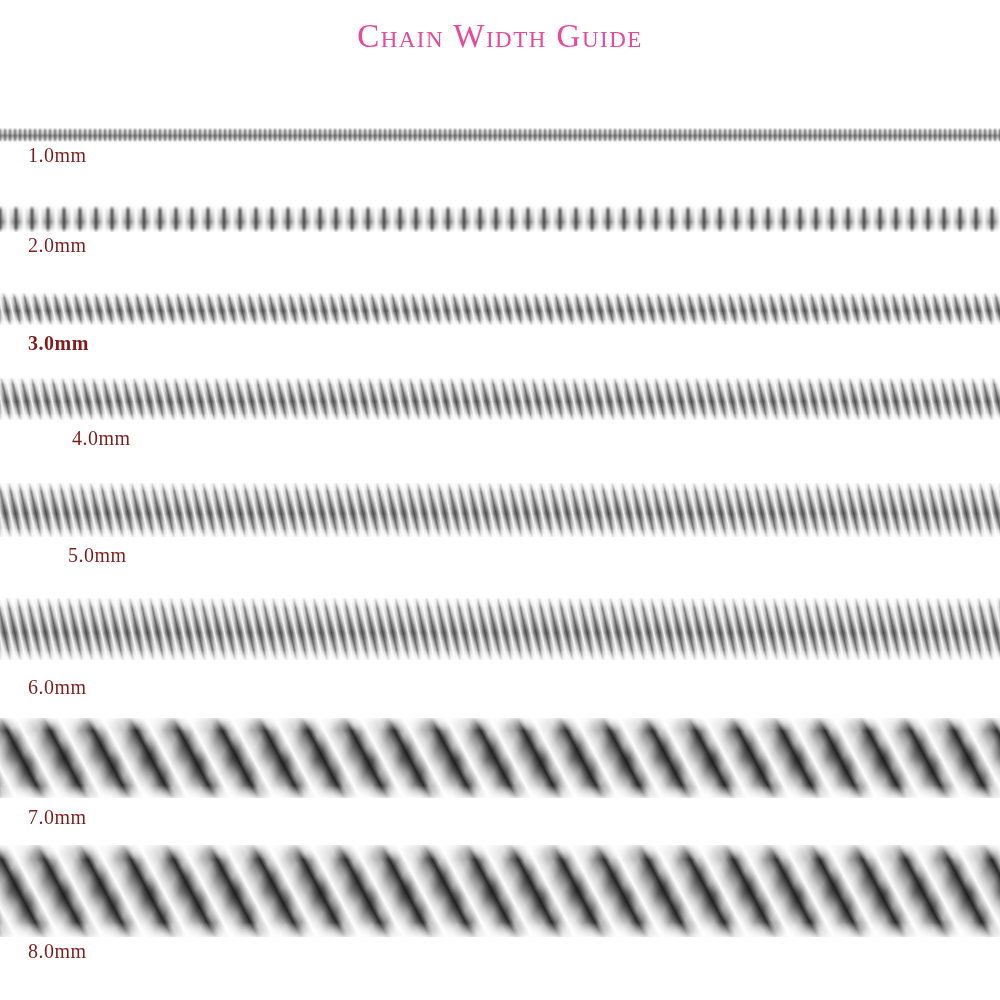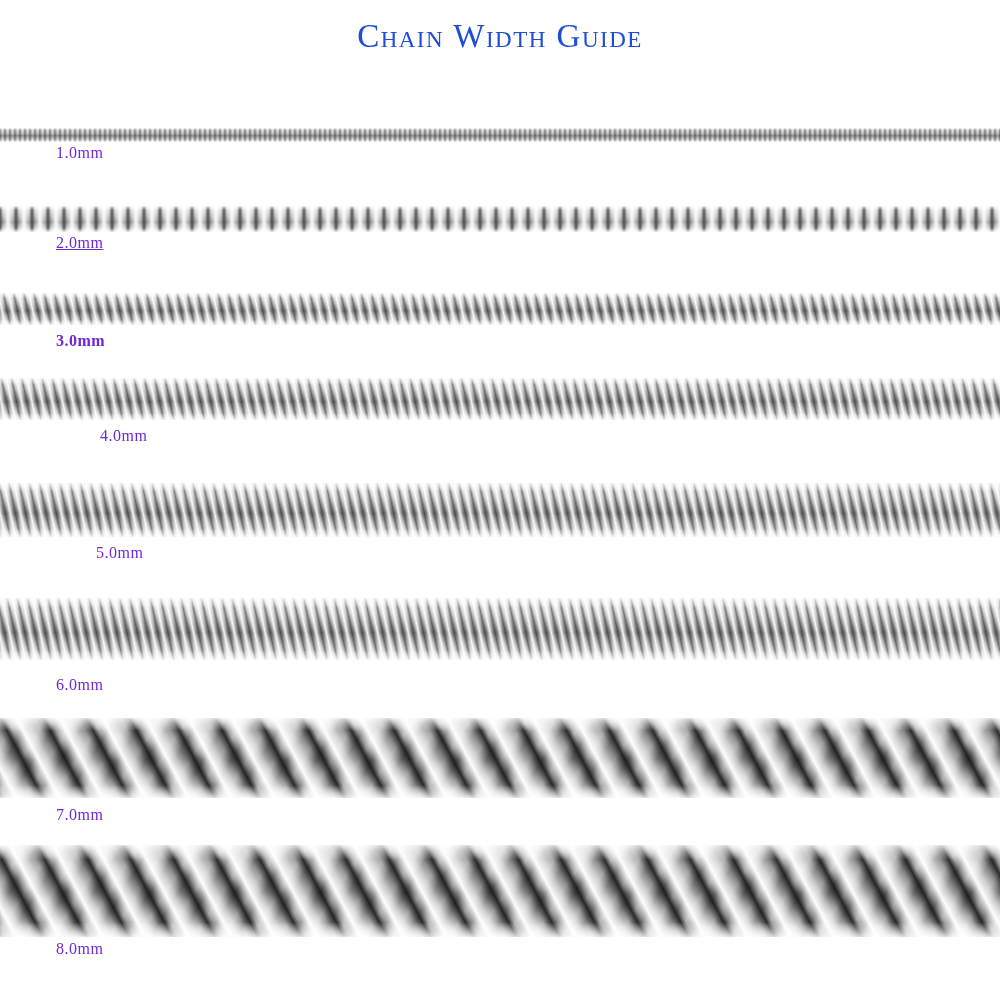--- a/index.html
+++ b/index.html
@@ -18,21 +18,21 @@
 
   #guide-title {
     position: absolute;
     top: 18px;
     left: 0;
     width: 1000px;
     text-align: center;
     font-family: "Liberation Serif", serif;
     font-size: 33px;
     letter-spacing: 1.5px;
-    color: #1d4ed8;
+    color: #ec4899;
     font-variant: small-caps;
     white-space: nowrap;
   }
 
   #chain-list {
     position: absolute;
     top: 0;
     left: 0;
     width: 1000px;
     height: 1000px;
@@ -46,24 +46,24 @@
 
   .chain-strip {
     position: absolute;
     left: 0;
     width: 1000px;
     overflow: hidden;
   }
 
   .chain-label {
     position: absolute;
-    left: 56px;
+    left: 28px;
     font-family: "Liberation Serif", serif;
-    font-size: 16px;
-    color: #6d28d9;
+    font-size: 20px;
+    color: #7f1d1d;
     letter-spacing: 0.5px;
     white-space: nowrap;
   }
 
   
 
   
   .tex-fine {
     background:
       repeating-linear-gradient(90deg,
@@ -134,21 +134,21 @@
 
 <div id="guide-title">Chain Width Guide</div>
 
 <div id="chain-list">
     <div class="chain-row">
       <div class="chain-strip tex-fine" style="top: 128px; height: 14px;"></div>
       <div class="chain-label" style="top: 144px;">1.0mm</div>
     </div>
     <div class="chain-row">
       <div class="chain-strip tex-bead" style="top: 206px; height: 26px;"></div>
-      <div class="chain-label" style="top: 234px; text-decoration: underline;">2.0mm</div>
+      <div class="chain-label" style="top: 234px;">2.0mm</div>
     </div>
     <div class="chain-row">
       <div class="chain-strip tex-snake" style="top: 293px; height: 32px;"></div>
       <div class="chain-label" style="top: 332px; font-weight: bold;">3.0mm</div>
     </div>
     <div class="chain-row">
       <div class="chain-strip tex-snake" style="top: 378px; height: 42px;"></div>
       <div class="chain-label" style="top: 427px; margin-left: 44px;">4.0mm</div>
     </div>
     <div class="chain-row">

